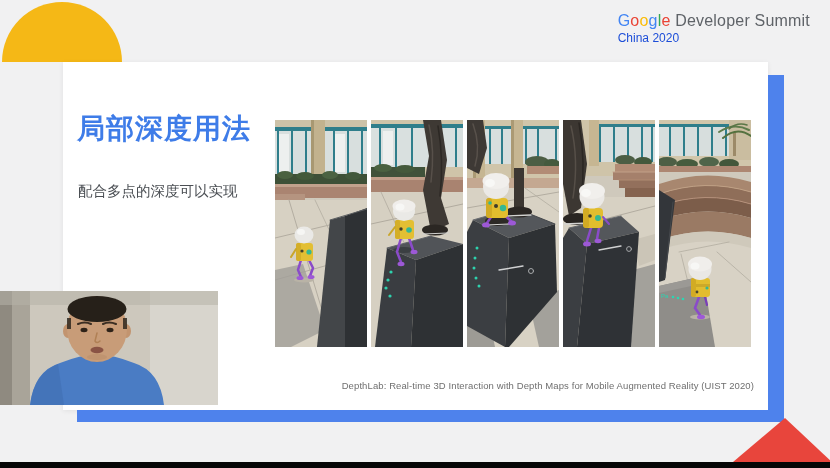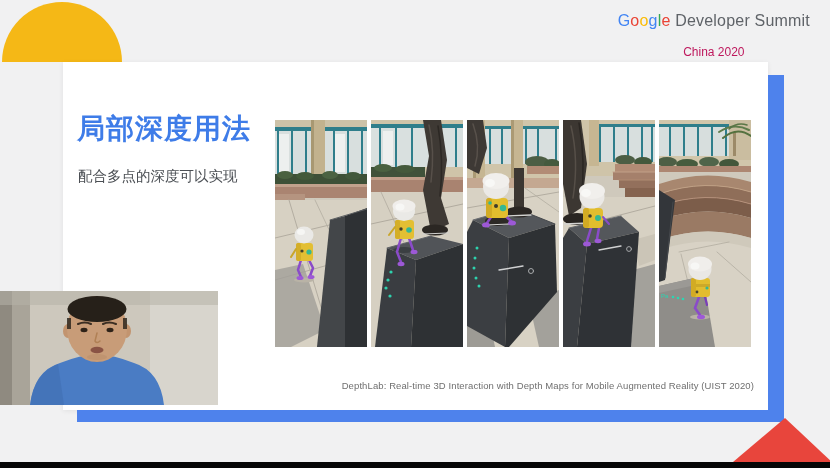--- a/index.html
+++ b/index.html
@@ -6,26 +6,26 @@
   .stage{position:relative;width:830px;height:468px;background:#f1f1f2;overflow:hidden;
          font-family:"Liberation Sans",sans-serif;}
   .abs{position:absolute;}
   .card{left:63px;top:62px;width:705px;height:348px;background:#fff;
         box-shadow:0 1px 5px rgba(0,0,0,.07);}
   .bar-right{left:768px;top:75px;width:16px;height:347px;background:#4e82ec;}
   .bar-bottom{left:77px;top:410px;width:706px;height:12px;background:#4e82ec;}
   .dome{left:2px;top:2px;width:120px;height:60px;background:#f5b816;
         border-radius:120px 120px 0 0;}
   .black-bar{left:0;top:462px;width:830px;height:6px;background:#060606;}
-  .header{top:12px;right:20px;text-align:center;color:#5f6368;}
+  .header{top:12px;right:20px;text-align:left;color:#5f6368;}
   .brand{font-size:16px;font-weight:500;letter-spacing:.2px;white-space:nowrap;}
-  .edition{font-size:12px;color:#be185d;margin-top:15px;}
+  .edition{font-size:12px;color:#1d4ed8;margin-top:1px;}
   .title{left:77px;top:110px;font-size:28px;font-weight:700;color:#3e7ce8;
          letter-spacing:1px;white-space:nowrap;}
-  .subtitle{left:78px;top:167px;font-size:14.5px;line-height:19px;color:#4b4f54;white-space:nowrap;}
+  .subtitle{left:78px;top:182px;font-size:14.5px;line-height:19px;color:#4b4f54;white-space:nowrap;}
   .panels{left:275px;top:120px;width:480px;height:227px;display:flex;gap:4px;}
   .panel{width:92px;height:227px;overflow:hidden;background:#cfc9bc;}
   .panel svg{display:block;}
   .citation{top:380px;right:76px;font-size:9.5px;color:#6f6f6f;letter-spacing:.1px;white-space:nowrap;text-align:right;}
   .webcam{left:0;top:291px;width:218px;height:114px;overflow:hidden;background:#c9c4b9;}
   .triangle{left:728px;top:414px;width:104px;height:48px;}
 </style>
 </head>
 <body>
 

